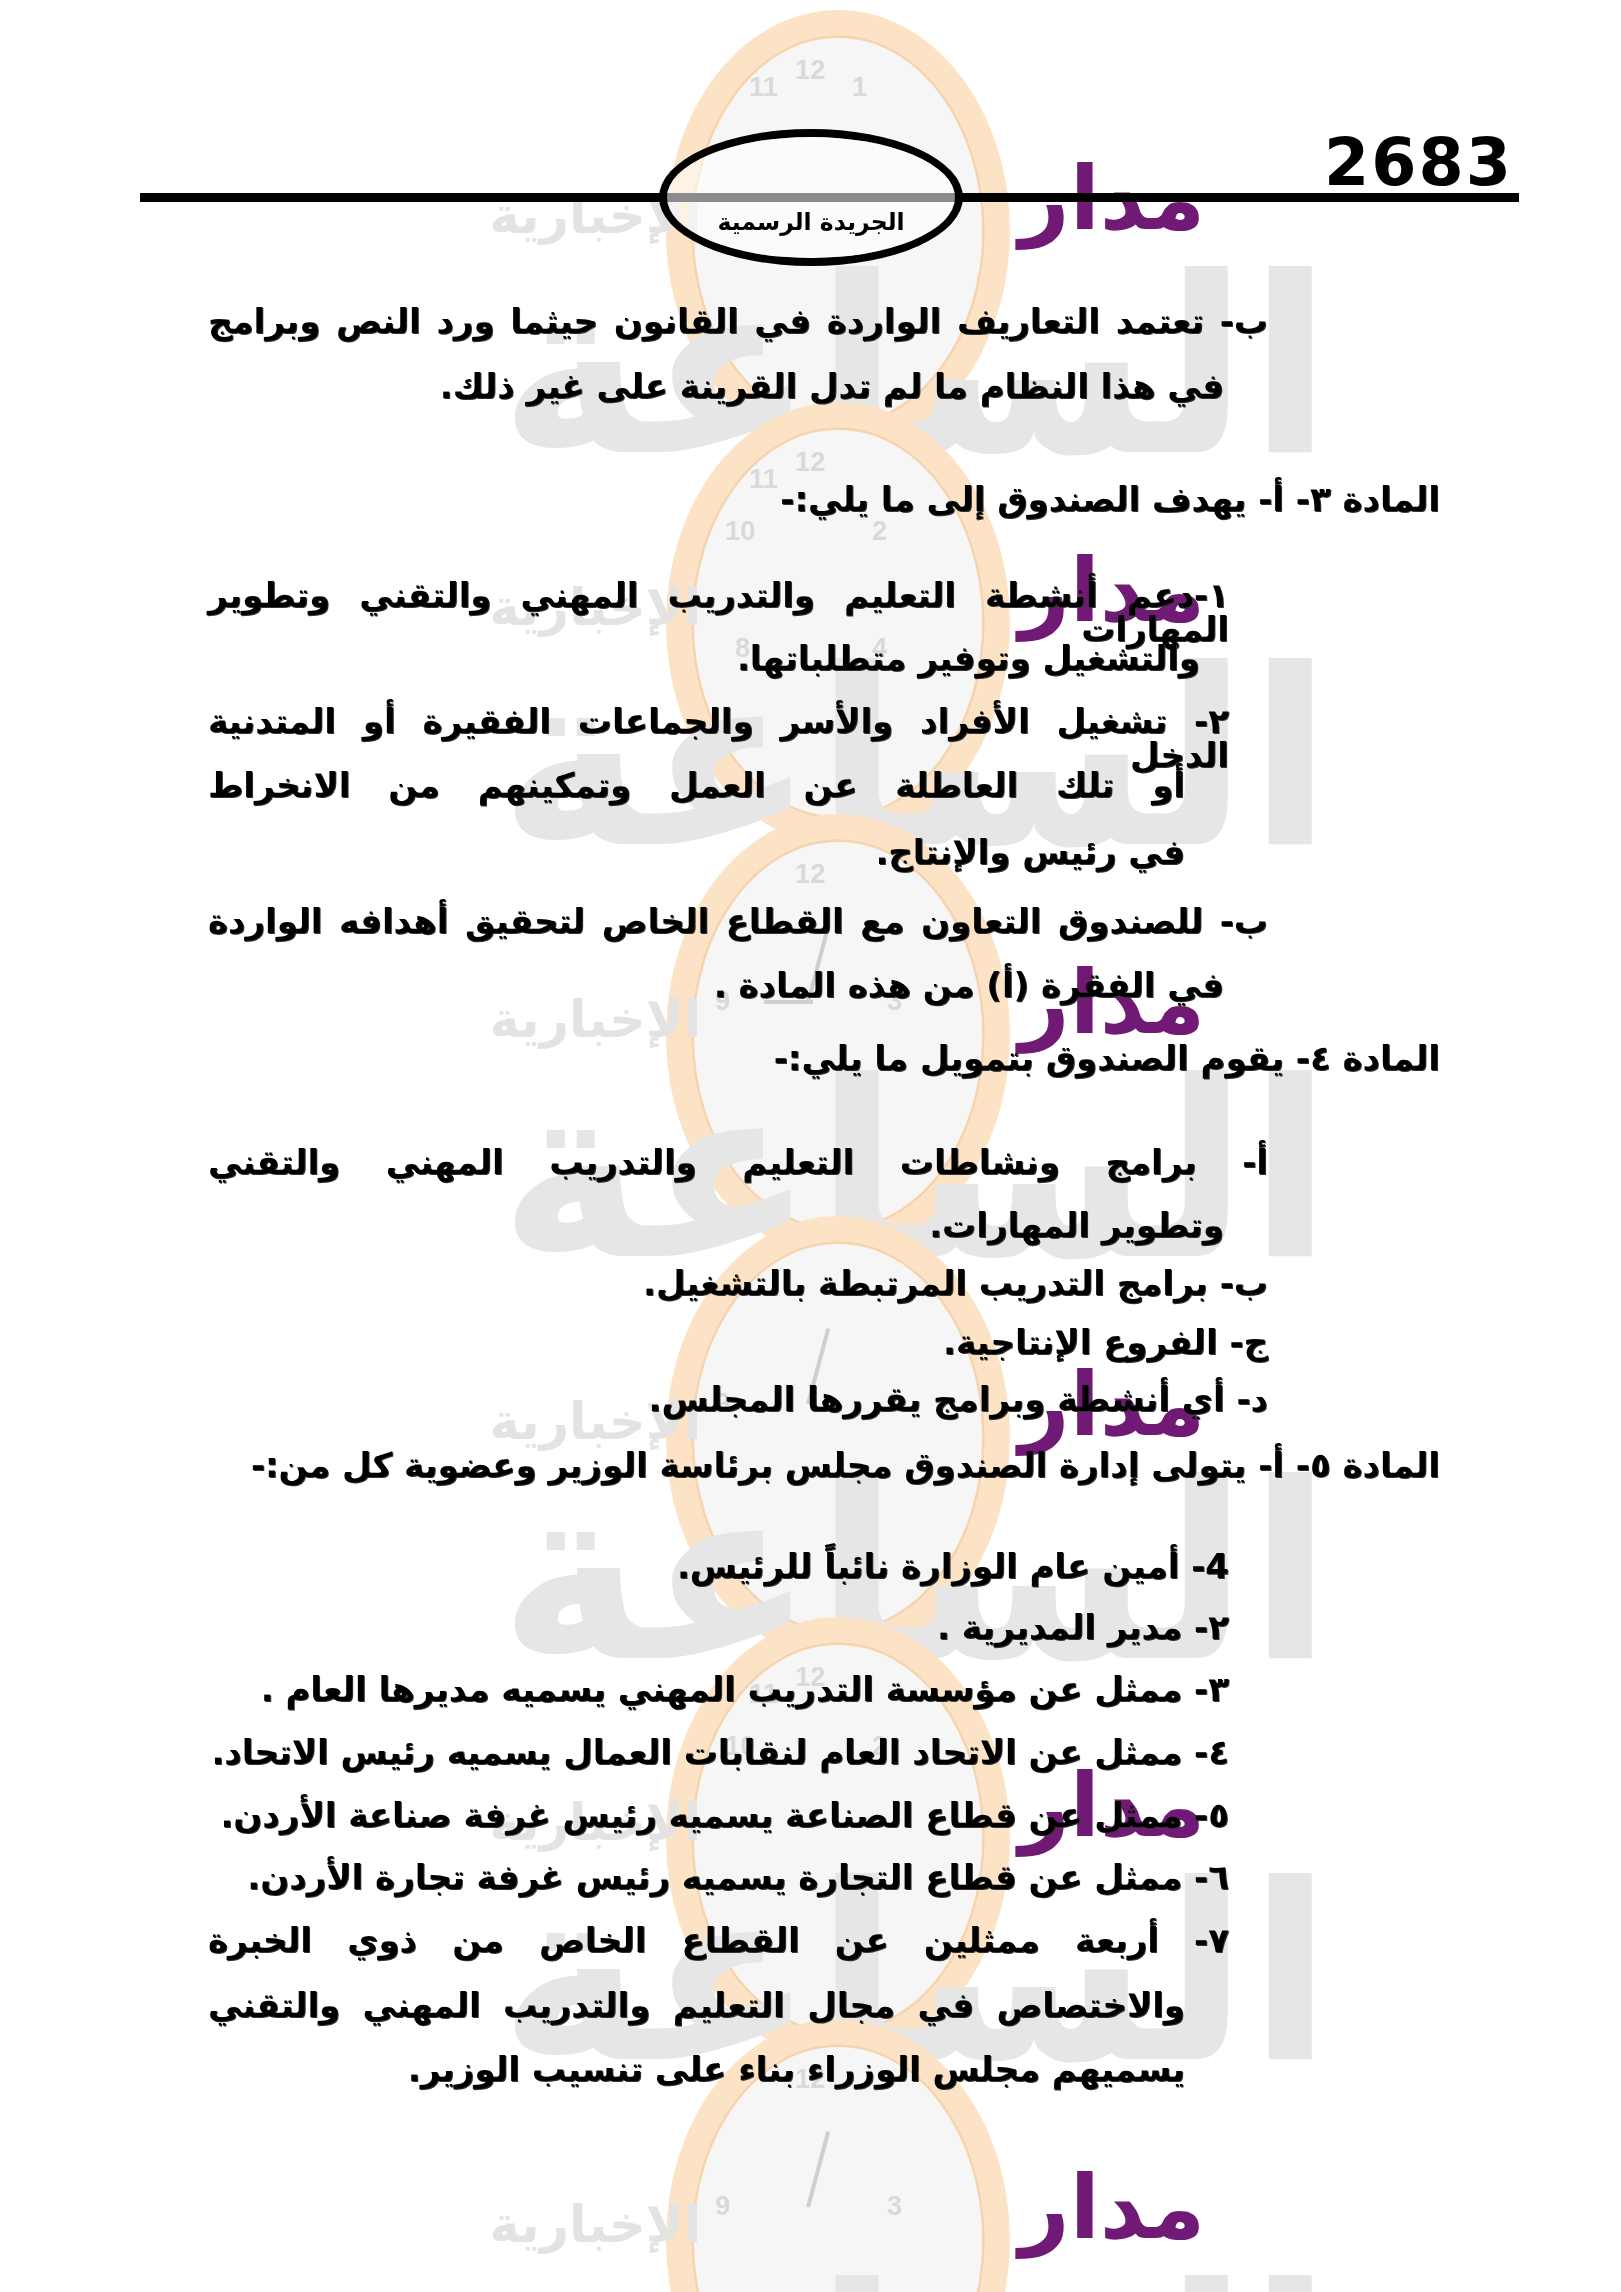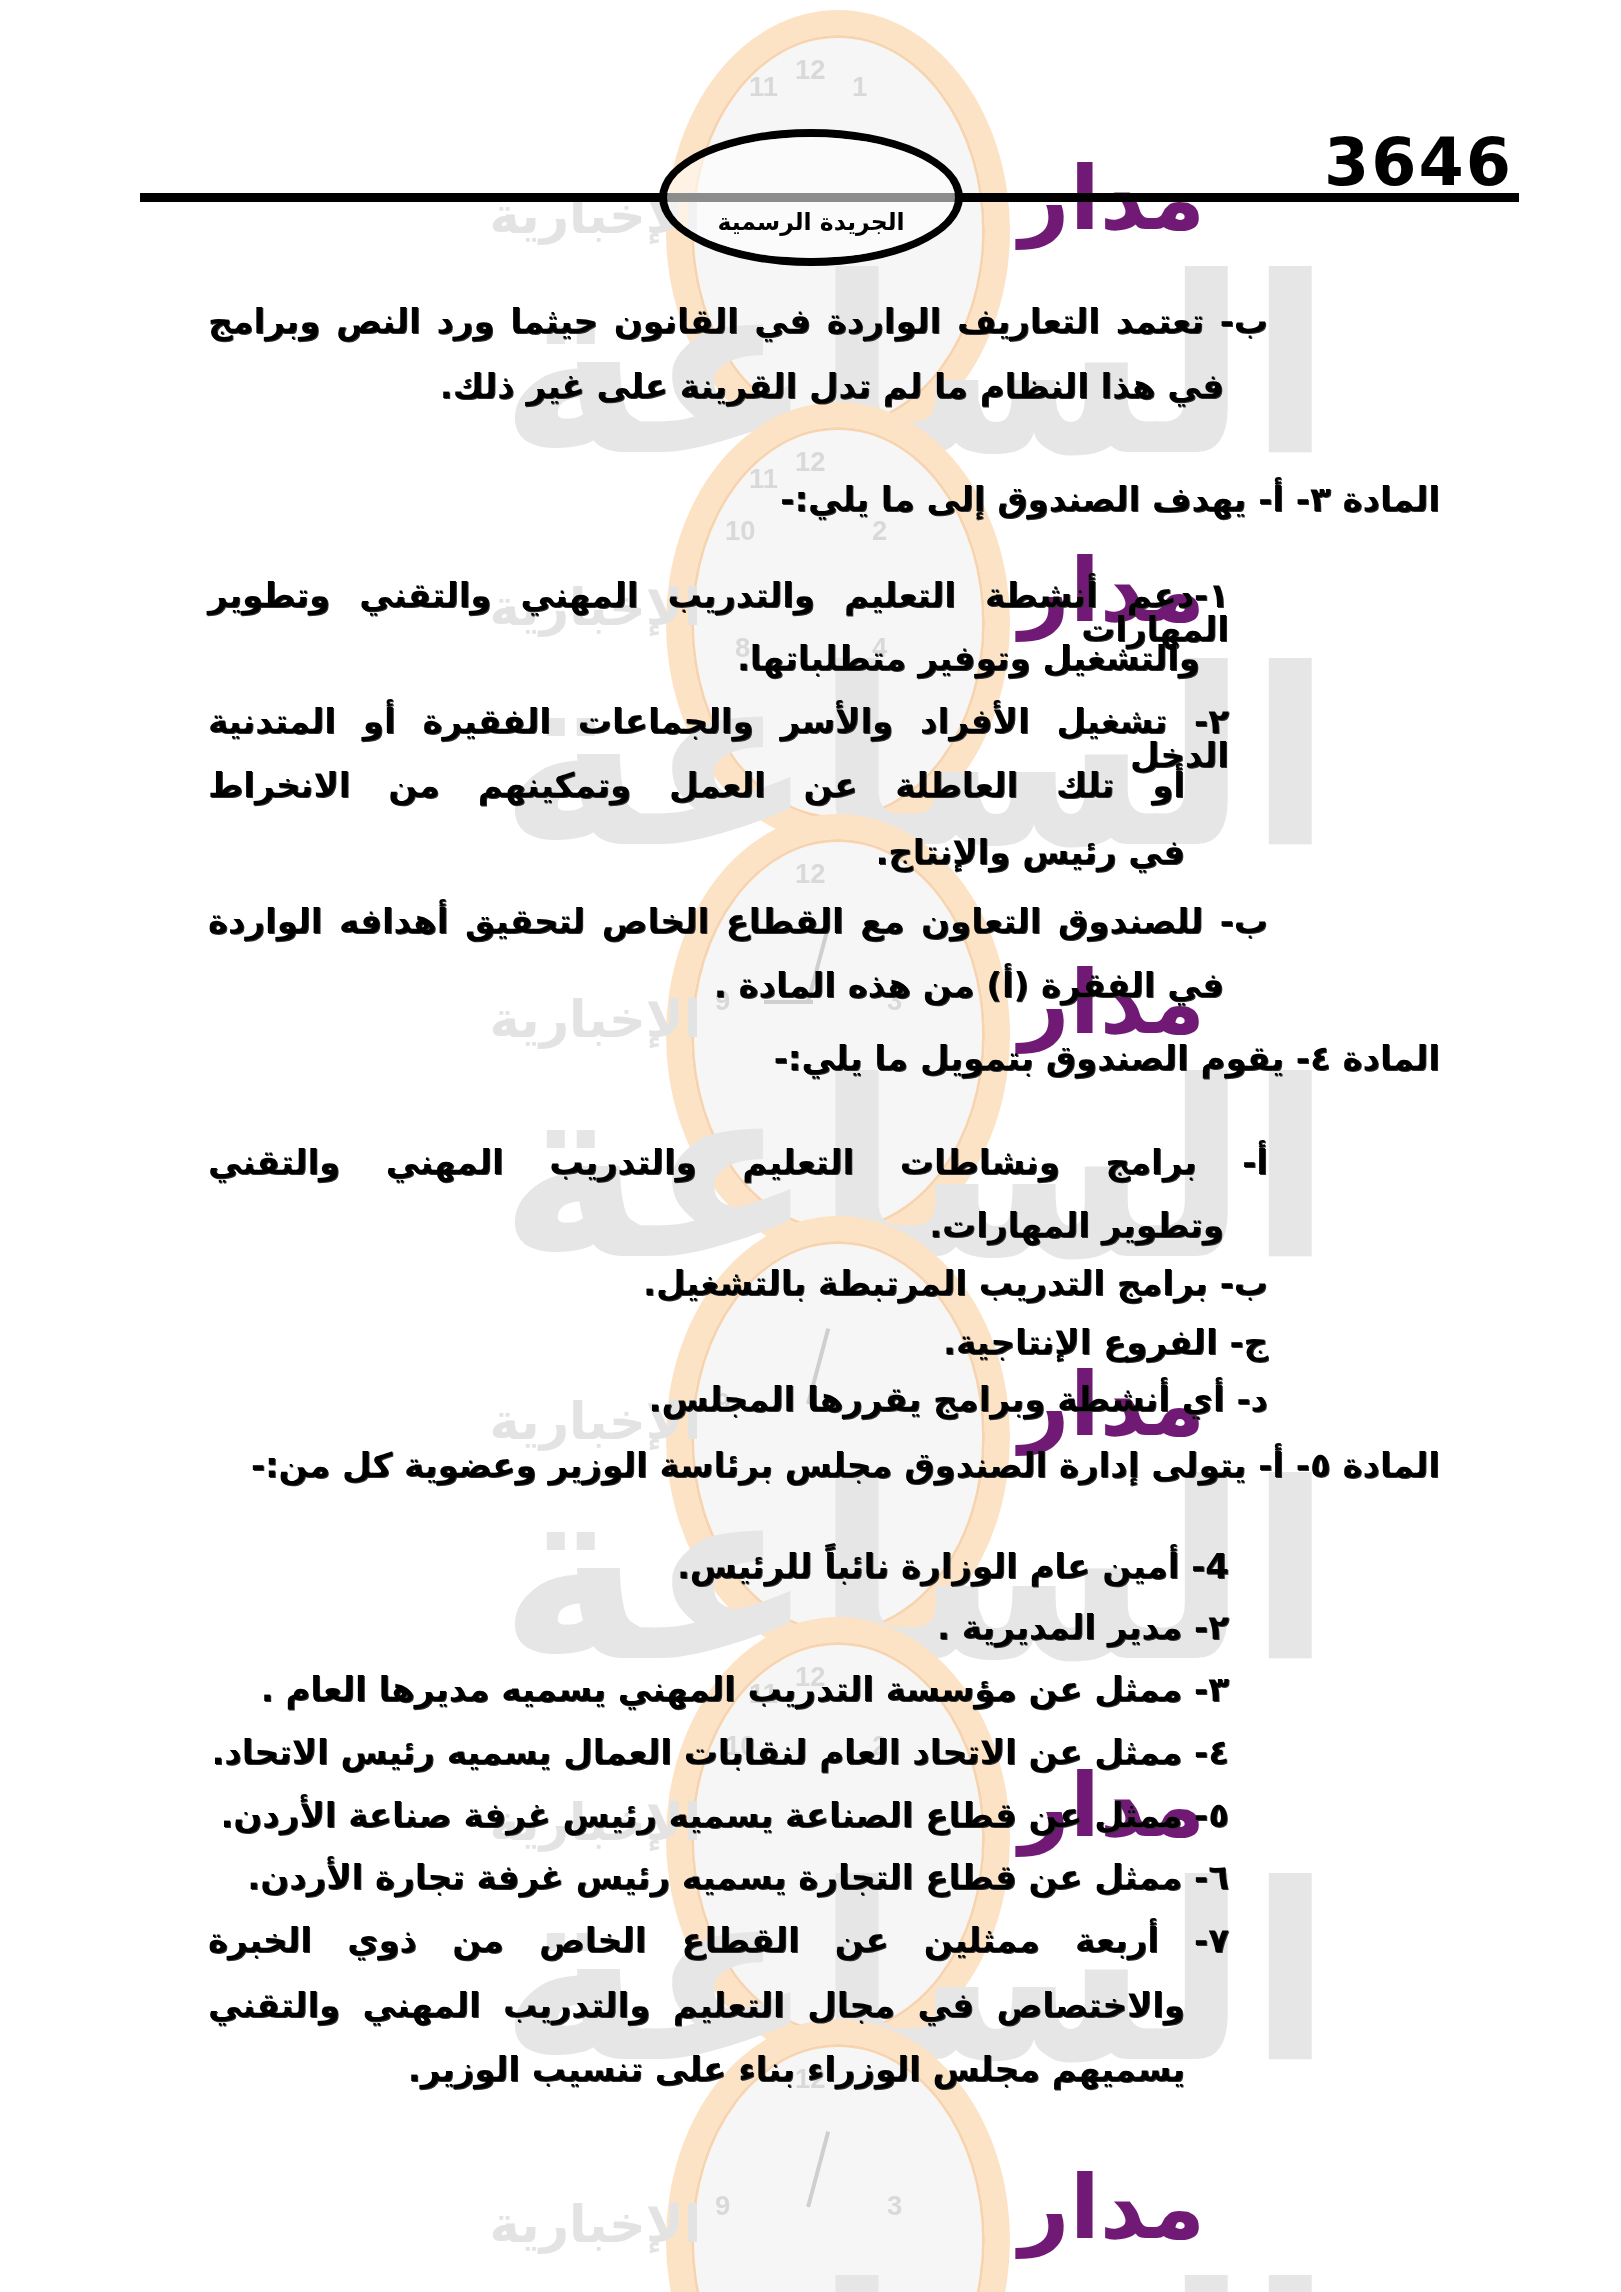--- a/index.html
+++ b/index.html
@@ -115,21 +115,21 @@
   <div class="clock-ring"></div>
   <span class="clock-num" style="left:325px; top:54px;">12</span>
   <span class="clock-num" style="left:245px; top:181px;">9</span>
   <span class="clock-num" style="left:417px; top:181px;">3</span>
   <div class="hand" style="left:338px; top:196px; width:78px; transform: rotate(-75deg);"></div>
   <div class="brand-small">الإخبارية</div>
   <div class="brand-madar">مدار</div>
   <div class="brand-big">الساعة</div>
 </div>
 
-<div class="page-number">3646</div>
+<div class="page-number">2683</div>
 <div class="header-rule"></div>
 <div class="header-oval">
   <span>الجريدة الرسمية</span>
 </div>
 
 <div class="content">
 
   <div class="line justify" style="right:353px; left:208px; top:304px;">ب- تعتمد التعاريف الواردة في القانون حيثما ورد النص وبرامج</div>
   <div class="line" style="right:397px; top:369px;">في هذا النظام ما لم تدل القرينة على غير ذلك.</div>
 

